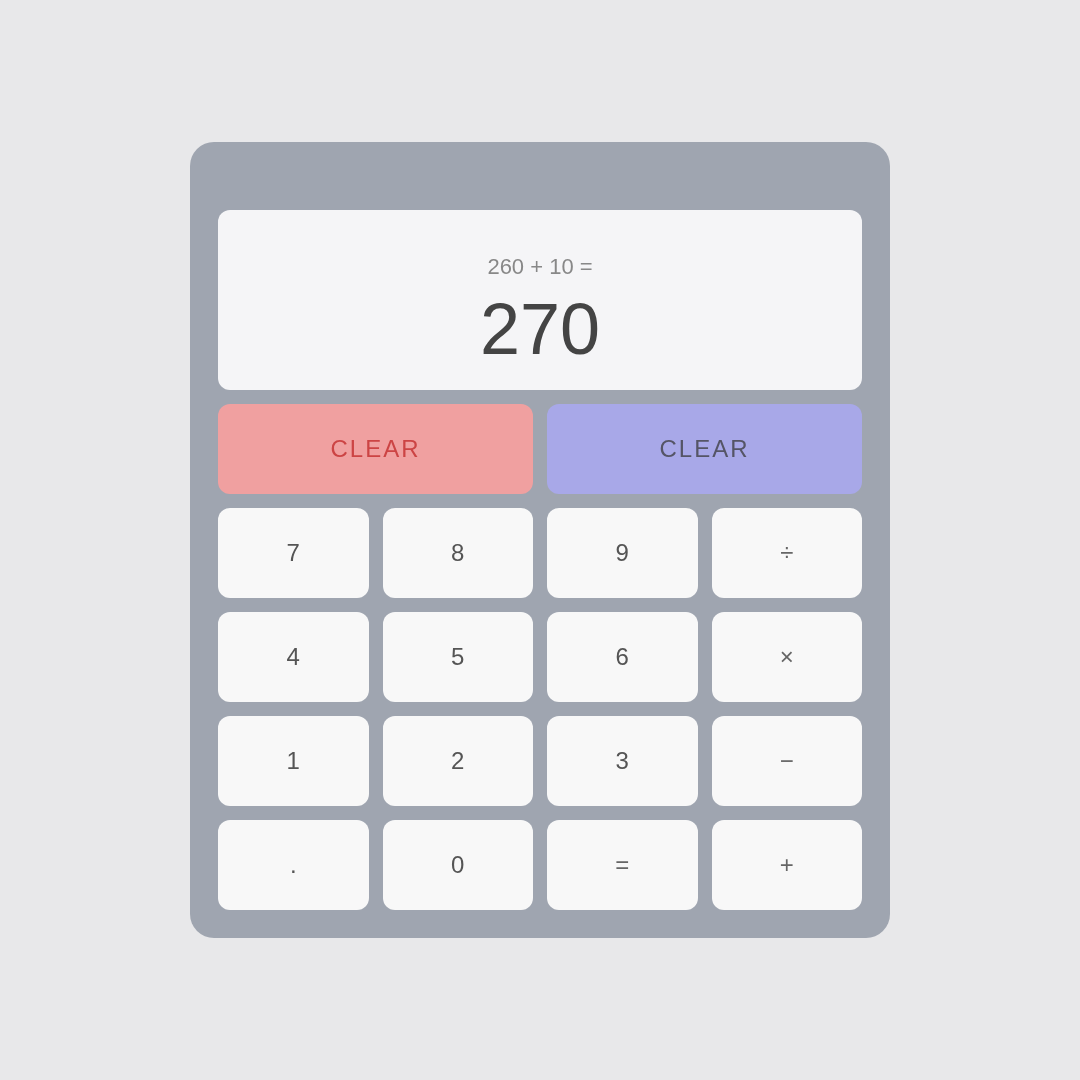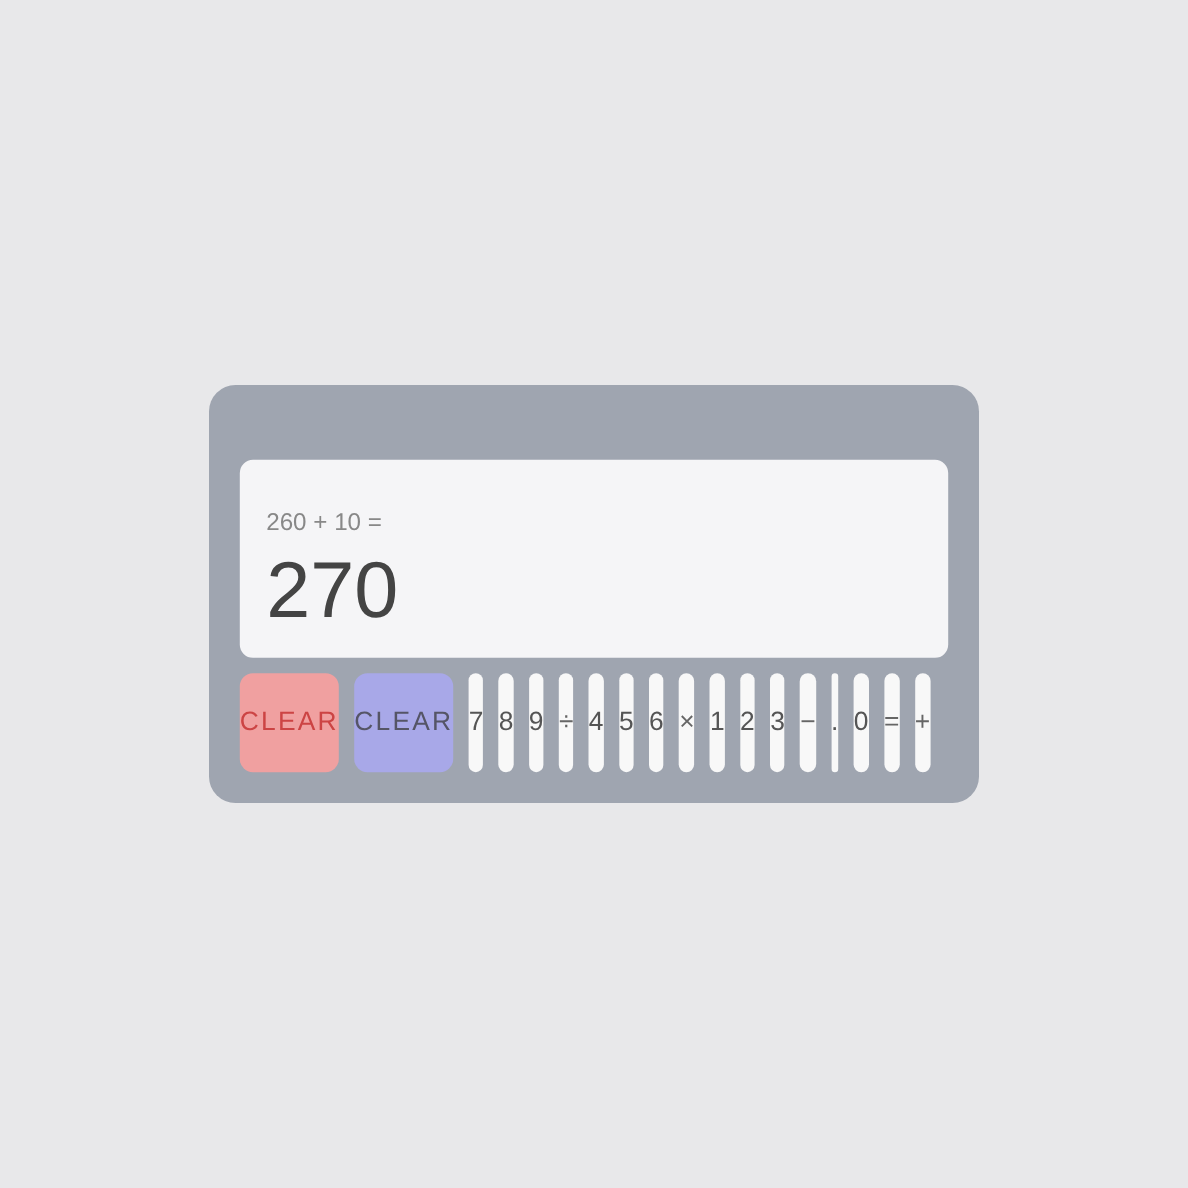--- a/index.html
+++ b/index.html
@@ -29,39 +29,39 @@
     }
 
     .display {
       background-color: #f5f5f7;
       border-radius: 12px;
       padding: 20px 24px;
       min-height: 180px;
       display: flex;
       flex-direction: column;
       justify-content: flex-end;
-      align-items: flex-start;
+      align-items: center;
       margin-top: 40px;
     }
 
     .display-expression {
       font-size: 22px;
       color: #888;
       margin-bottom: 8px;
     }
 
     .display-result {
       font-size: 72px;
       color: #444;
       font-weight: 400;
     }
 
     .button-grid {
       display: flex;
-      flex-direction: row;
+      flex-direction: column;
       gap: 14px;
     }
 
     .row {
       display: flex;
       gap: 14px;
     }
 
     .btn {
       flex: 1;

